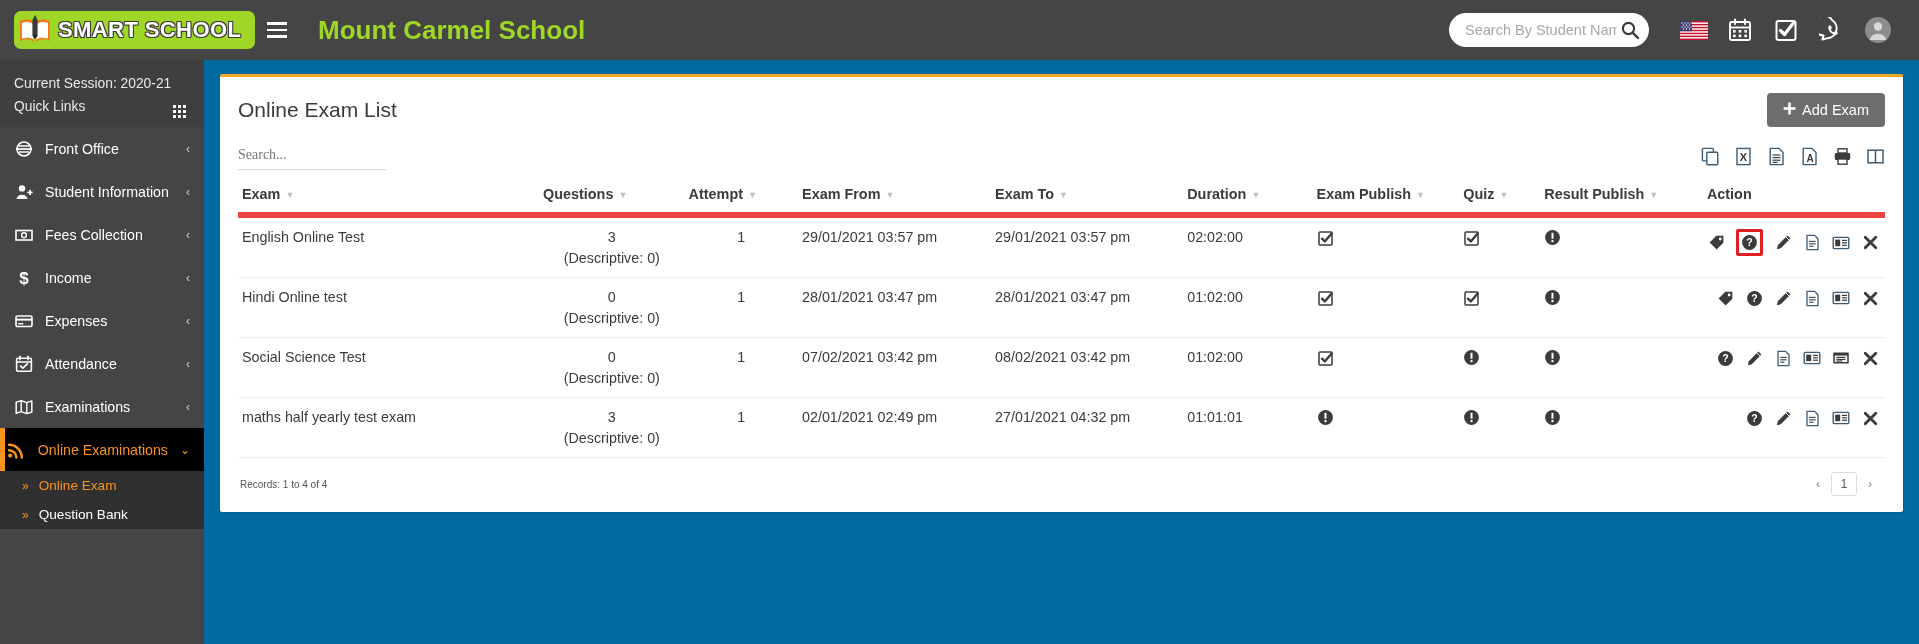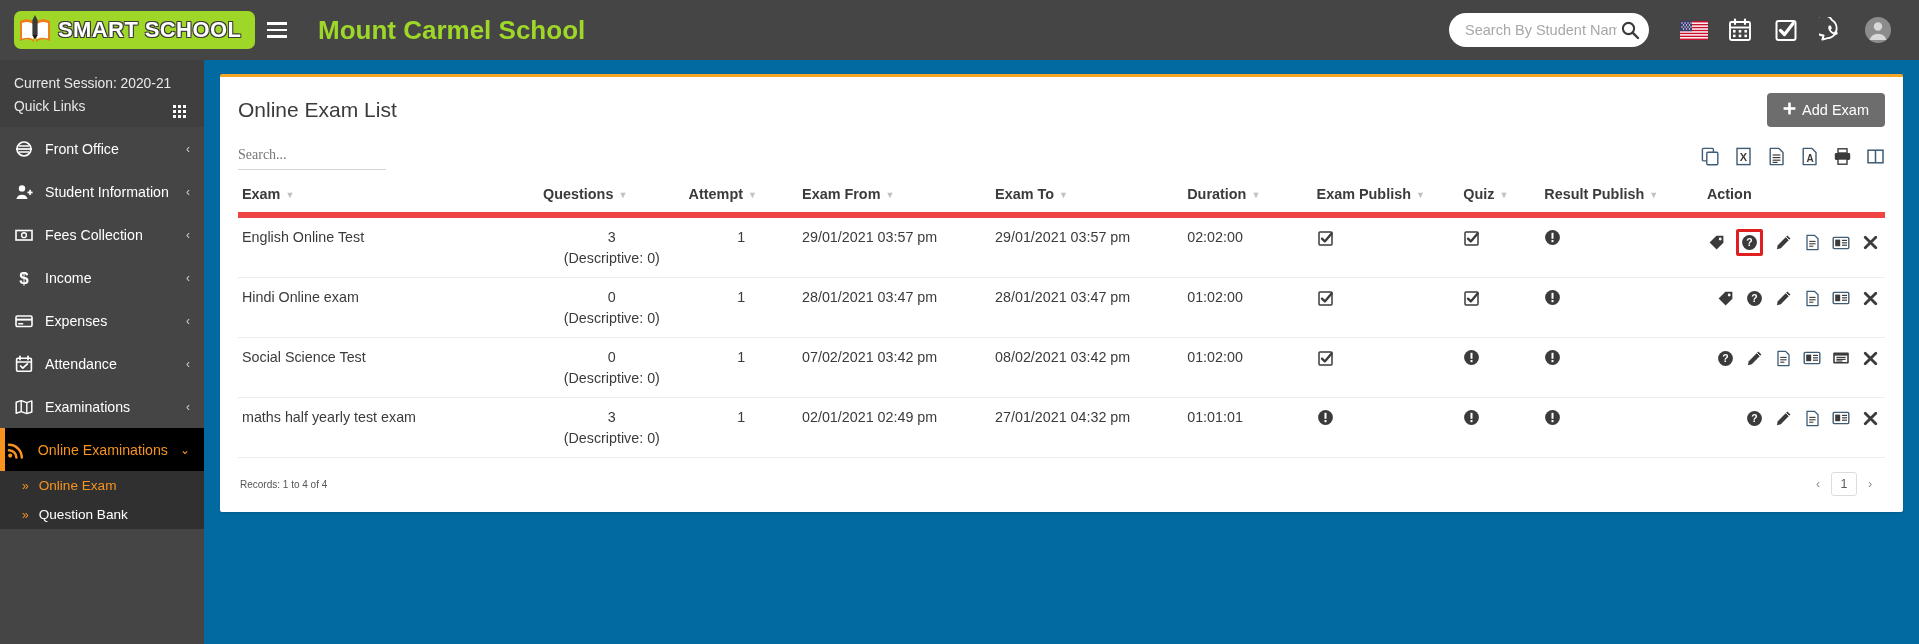--- a/index.html
+++ b/index.html
@@ -573,21 +573,21 @@
                   <span class="act-ico">
                     <svg width="17" height="17" viewBox="0 0 17 17">
                         <path d="M3.2 3.2 L13.8 13.8 M13.8 3.2 L3.2 13.8" stroke="#3b3b3b" stroke-width="2.8" stroke-linecap="round"></path>
                       </svg>
                   </span>
                 </div>
               </td>
             </tr>
 
             <tr>
-              <td>Hindi Online exam</td>
+              <td>Hindi Online test</td>
               <td class="c-center">
                 <span>0</span>
                 <span class="descriptive">(Descriptive: 0)</span>
               </td>
               <td class="c-center">1</td>
               <td>28/01/2021 03:47 pm</td>
               <td>28/01/2021 03:47 pm</td>
               <td>01:02:00</td>
               <td>
                 <span class="statusicon">

